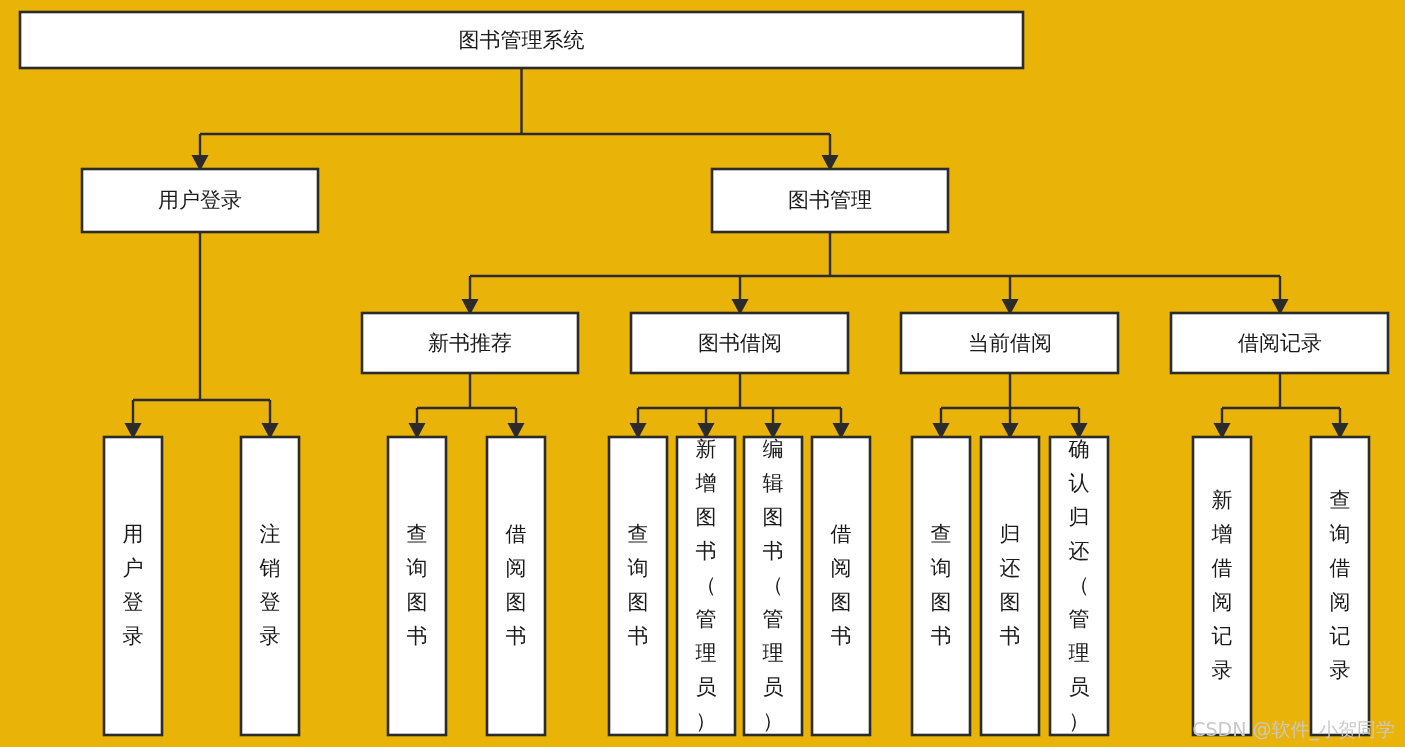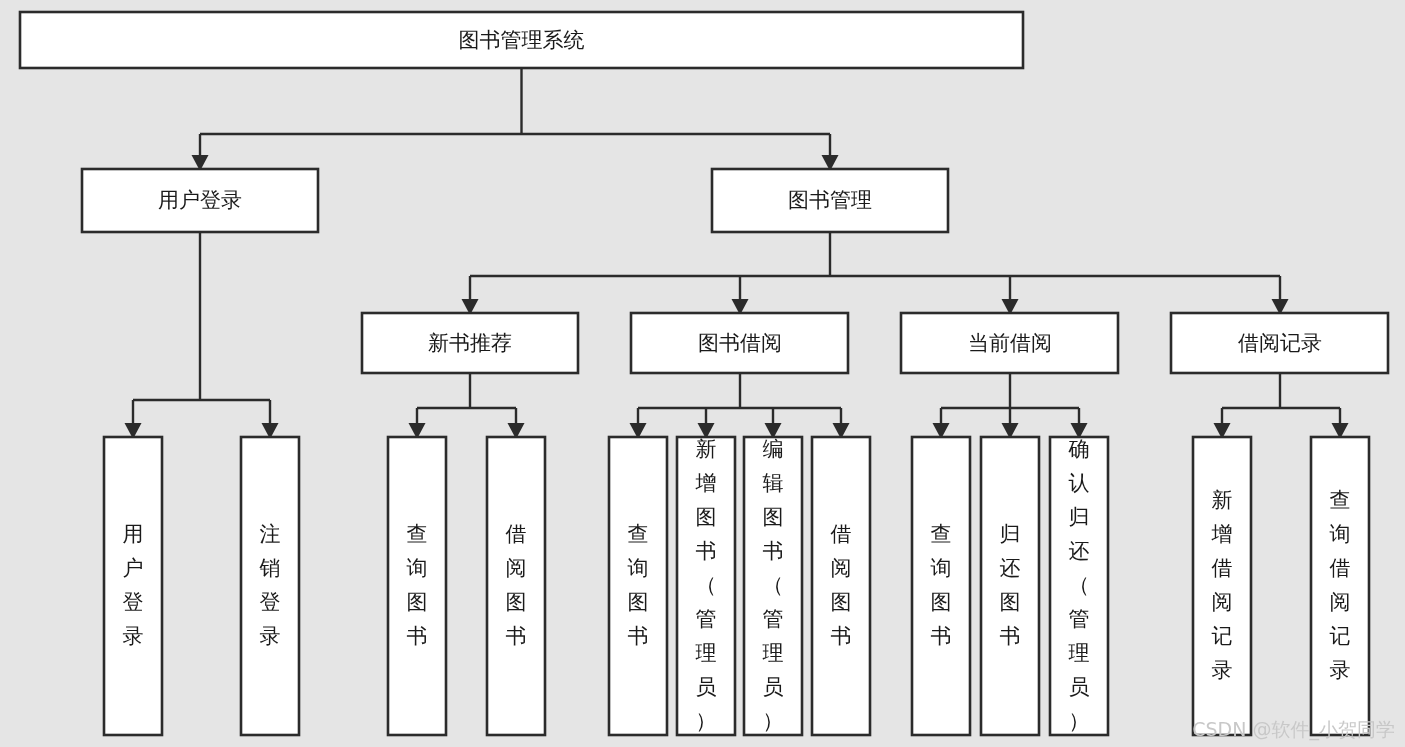--- a/index.html
+++ b/index.html
@@ -11,21 +11,21 @@
   body {
     width: 1405px;
     height: 747px;
     overflow: hidden;
     font-family: "DejaVu Sans", "Liberation Sans", sans-serif;
   }
   #diagram-root {
     position: relative;
     width: 1405px;
     height: 747px;
-    background: #e5e5e5;
+    background: #eab308;
   }
   svg#diagram-svg {
     position: absolute;
     left: 0;
     top: 0;
     width: 1405px;
     height: 747px;
     display: block;
   }
   .node-box {

